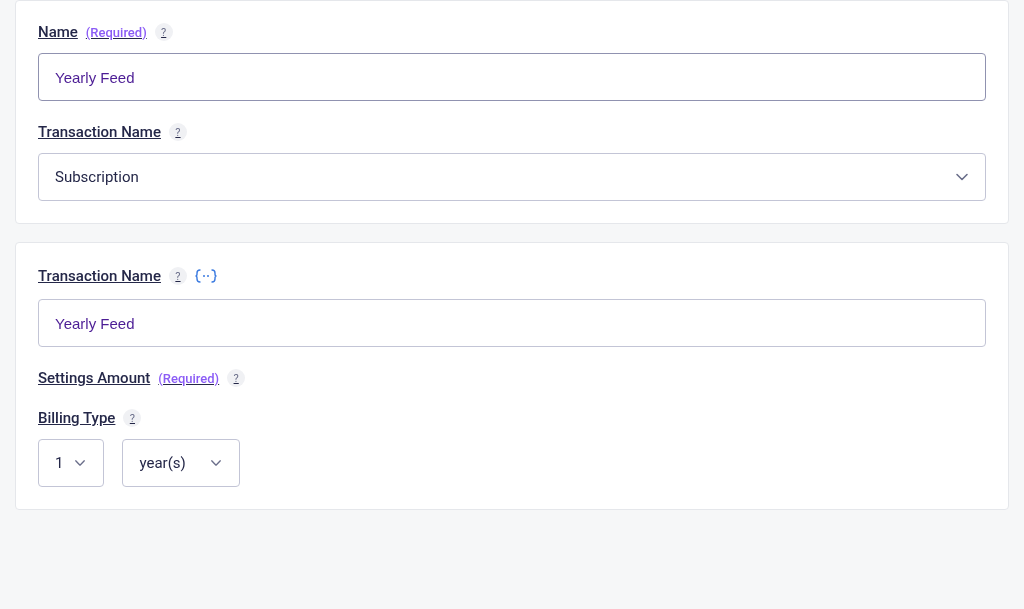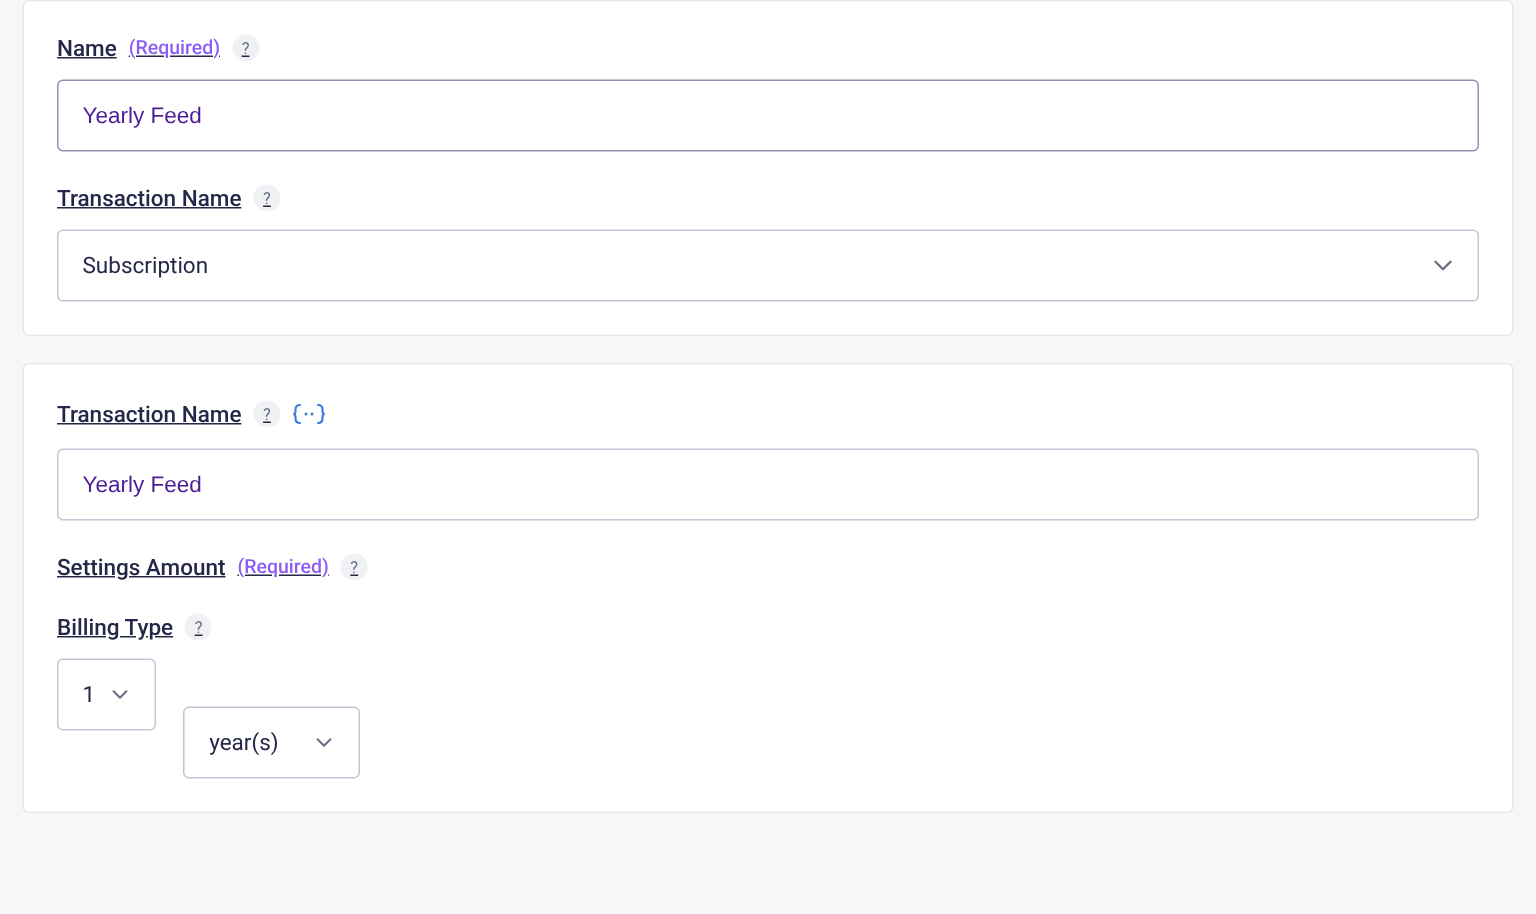--- a/index.html
+++ b/index.html
@@ -202,21 +202,21 @@
       </div>
       <div class="row">
         <div class="select-small">
           <span>1</span>
           <span class="chev">
             <svg width="12" height="12" viewBox="0 0 14 14">
                 <path d="M2 4.5 L7 9.5 L12 4.5" fill="none" stroke="#6a6e8a" stroke-width="1.6" stroke-linecap="round" stroke-linejoin="round"></path>
               </svg>
           </span>
         </div>
-        <div class="select-small" style="min-width:118px; justify-content:space-between;margin-top:32px;">
+        <div class="select-small" style="min-width:118px; justify-content:space-between;">
           <span>year(s)</span>
           <span class="chev">
             <svg width="12" height="12" viewBox="0 0 14 14">
                 <path d="M2 4.5 L7 9.5 L12 4.5" fill="none" stroke="#6a6e8a" stroke-width="1.6" stroke-linecap="round" stroke-linejoin="round"></path>
               </svg>
           </span>
         </div>
       </div>
     </div>
 

